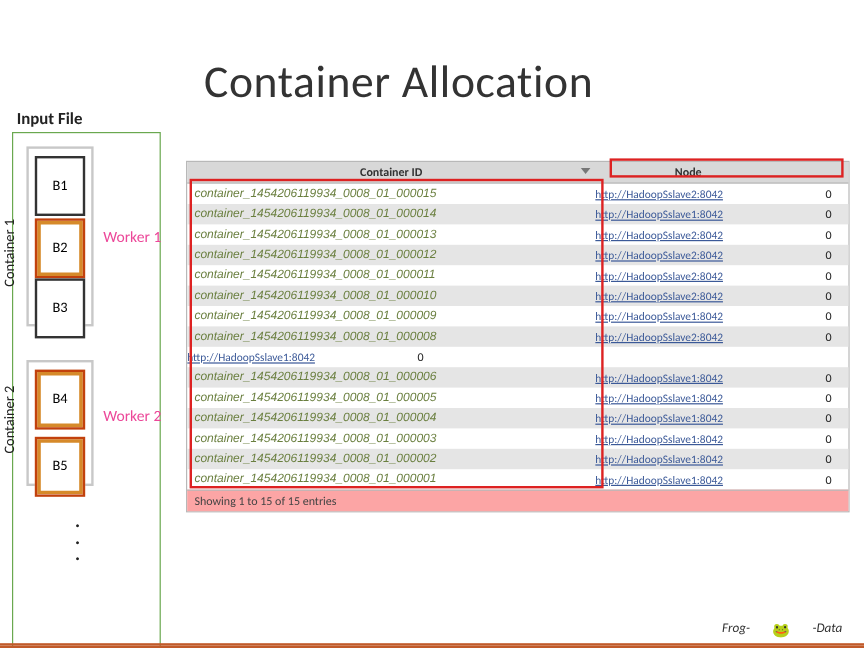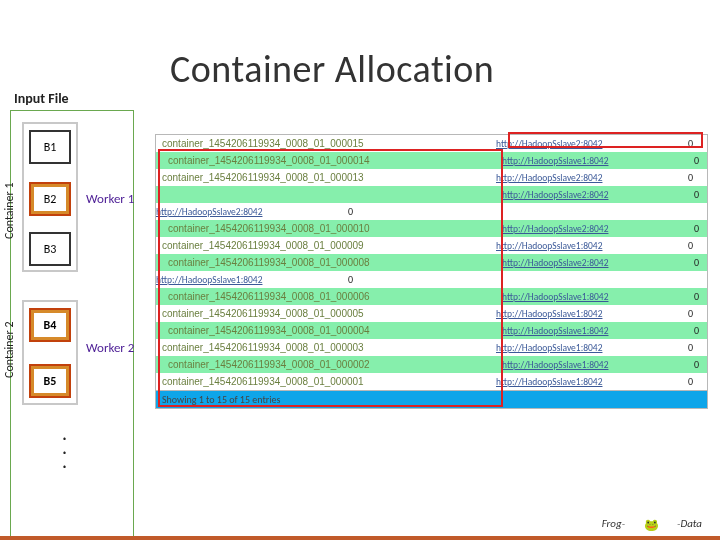--- a/index.html
+++ b/index.html
@@ -6,41 +6,41 @@
   html, body { width: 720px; height: 540px; font-family: "Segoe UI", Calibri, Arial, sans-serif; background: #fff; overflow: hidden; }
   .slide { position: relative; width: 720px; height: 540px; margin-top: 40px; }
   .title { position: absolute; left: 170px; top: 6px; font-size: 38px; font-weight: 300; color: #333; letter-spacing: 0.5px; }
   .input-file { position: absolute; left: 14px; top: 50px; font-size: 14px; color: #222; font-weight: bold; }
   .input-box { position: absolute; left: 10px; top: 70px; width: 124px; height: 452px; border: 1px solid #6aa84f; }
   .container-label { position: absolute; writing-mode: vertical-rl; transform: rotate(180deg); font-size: 12px; color: #222; }
   .cl1 { left: 2px; top: 115px; height: 112px; text-align: center; }
   .cl2 { left: 2px; top: 265px; height: 90px; text-align: center; }
   .c-group { position: absolute; border: 2px solid #c8c8c8; }
   .c1 { left: 22px; top: 82px; width: 56px; height: 150px; }
-  .c2 { left: 22px; top: 260px; width: 56px; height: 105px; font-weight: bold; }
-  .block { position: absolute; left: 5px; width: 42px; height: 34px; border: 2px solid #333; background: #fff; font-size: 12px; display: flex; align-items: center; justify-content: center; }
+  .c2 { left: 22px; top: 260px; width: 56px; height: 105px; }
+  .block { position: absolute; left: 5px; width: 42px; height: 50px; border: 2px solid #333; background: #fff; font-size: 12px; display: flex; align-items: center; justify-content: center; }
   .block.orange { border: 2px solid #c2410c; box-shadow: inset 0 0 0 3px #d68a2a; }
   .dots { position: absolute; left: 62px; top: 388px; font-size: 20px; line-height: 10px; color: #222; letter-spacing: 4px; }
   .dots div { height: 14px; }
-  .worker { position: absolute; left: 86px; font-size: 13px; color: #4c1d95; }
+  .worker { position: absolute; left: 86px; font-size: 13px; color: #ec4899; }
   .w1 { top: 151px; }
   .w2 { top: 300px; }
   .table-wrap { position: absolute; left: 155px; top: 94px; width: 553px; border: 1px solid #b8b8b8; font-size: 10px; }
   .thead { display: flex; background: #d8d8d8; border-bottom: 1px solid #b8b8b8; }
   .th { padding: 2px 6px; color: #333; font-weight: 600; position: relative; }
   .th-id { flex: 0 0 340px; text-align: center; }
   .th-node { flex: 0 0 155px; text-align: center; }
   .th-num { flex: 0 0 50px; }
   .tri { position: absolute; right: 4px; top: 5px; width: 0; height: 0; border-left: 4px solid transparent; border-right: 4px solid transparent; border-top: 5px solid #777; }
   .trow { display: flex; height: 17px; align-items: center; }
-  .trow.alt { background: #86efac; justify-content: flex-end; }
-  .td-id { flex: 0 0 340px; padding-left: 6px; color: #6a7f3f; font-family: Arial, sans-serif; font-size: 10px; white-space: nowrap; overflow: hidden; }
+  .trow.alt { background: #e5e5e5; }
+  .td-id { flex: 0 0 340px; padding-left: 6px; color: #6a7f3f; font-family: Arial, sans-serif; font-size: 10px; white-space: nowrap; overflow: hidden; font-style: italic; }
   .td-node { flex: 0 0 155px; color: #3b5998; font-size: 9.5px; white-space: nowrap; overflow: hidden; text-decoration: underline; }
   .td-num { flex: 0 0 50px; text-align: right; padding-right: 8px; color: #222; }
-  .tfoot { background: #0ea5e9; padding: 2px 6px; font-size: 10px; color: #444; border-top: 1px solid #b8b8b8; }
+  .tfoot { background: #fca5a5; padding: 2px 6px; font-size: 10px; color: #444; border-top: 1px solid #b8b8b8; }
   .red-box { position: absolute; border: 2px solid #d22; pointer-events: none; }
   .rb-id { left: 158px; top: 109px; width: 345px; height: 258px; }
   .rb-node { left: 508px; top: 92px; width: 195px; height: 16px; }
   .footer-bar { position: absolute; left: 0; bottom: 0; width: 720px; height: 42px; background: #c15a2a; }
   .footer-line { position: absolute; left: 0; bottom: 42px; width: 720px; height: 2px; background: #c15a2a; }
   .logo { position: absolute; right: 18px; bottom: 50px; display: flex; align-items: baseline; gap: 19px; font-size: 12px; font-style: italic; color: #333; }
   .frog { font-size: 11px; }
   .frog-icon { width: 14px; height: 14px; display: inline-block; position: relative; top: 2px; }
   .frog-icon::before { content: "🐸"; font-size: 12px; font-style: normal; }
 </style>
@@ -68,41 +68,48 @@
   <div class="dots">
       <div>.</div>
       <div>.</div>
       <div>.</div>
     </div>
 
   <div class="worker w1">Worker 1</div>
   <div class="worker w2">Worker 2</div>
 
   <div class="table-wrap">
+    <div class="thead">
+      <div class="th th-id"><span>Container ID</span><span class="tri"></span></div>
+      <div class="th th-node">Node</div>
+      <div class="th th-num"></div>
+    </div>
     <div id="tbody">
         <div class="trow">
           <div class="td-id">container_1454206119934_0008_01_000015</div>
           <div class="td-node">http://HadoopSslave2:8042</div>
           <div class="td-num">0</div>
         </div>
         <div class="trow alt">
           <div class="td-id">container_1454206119934_0008_01_000014</div>
           <div class="td-node">http://HadoopSslave1:8042</div>
           <div class="td-num">0</div>
         </div>
         <div class="trow">
           <div class="td-id">container_1454206119934_0008_01_000013</div>
           <div class="td-node">http://HadoopSslave2:8042</div>
           <div class="td-num">0</div>
         </div>
         <div class="trow alt">
+          <div class="td-id">container_1454206119934_0008_01_000012</div>
           <div class="td-node">http://HadoopSslave2:8042</div>
           <div class="td-num">0</div>
         </div>
         <div class="trow">
+          <div class="td-id">container_1454206119934_0008_01_000011</div>
           <div class="td-node">http://HadoopSslave2:8042</div>
           <div class="td-num">0</div>
         </div>
         <div class="trow alt">
           <div class="td-id">container_1454206119934_0008_01_000010</div>
           <div class="td-node">http://HadoopSslave2:8042</div>
           <div class="td-num">0</div>
         </div>
         <div class="trow">
           <div class="td-id">container_1454206119934_0008_01_000009</div>

